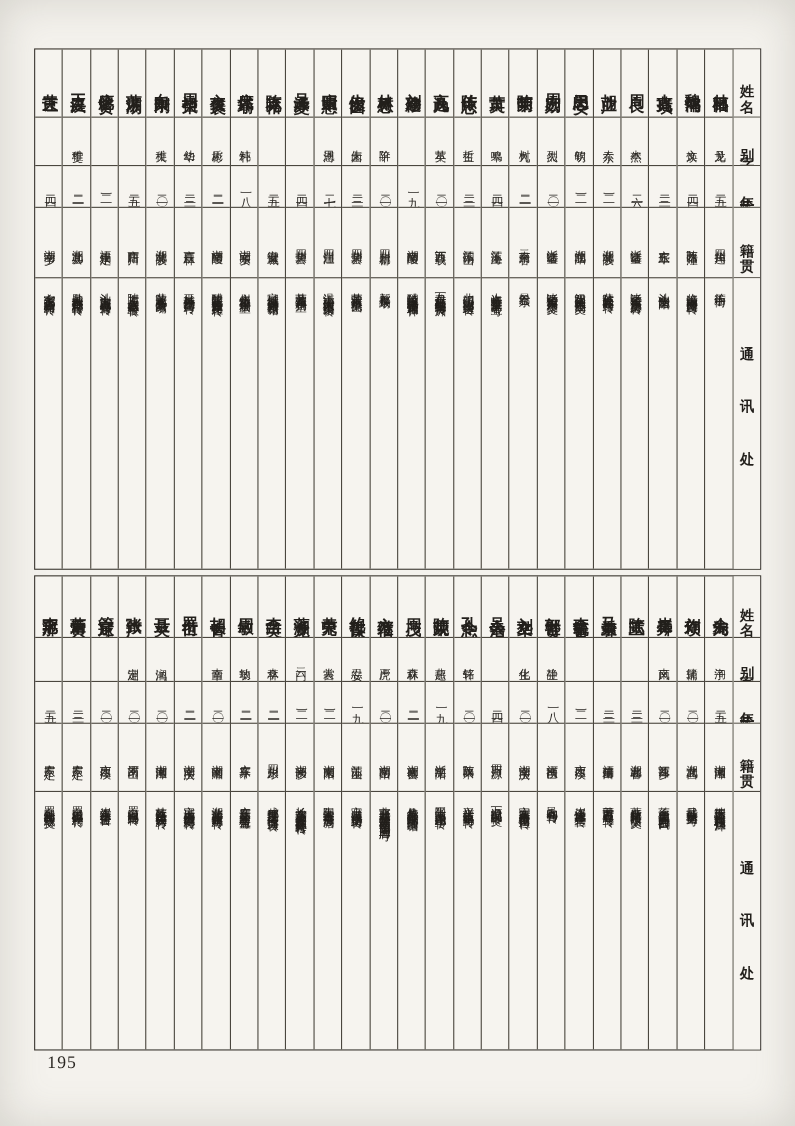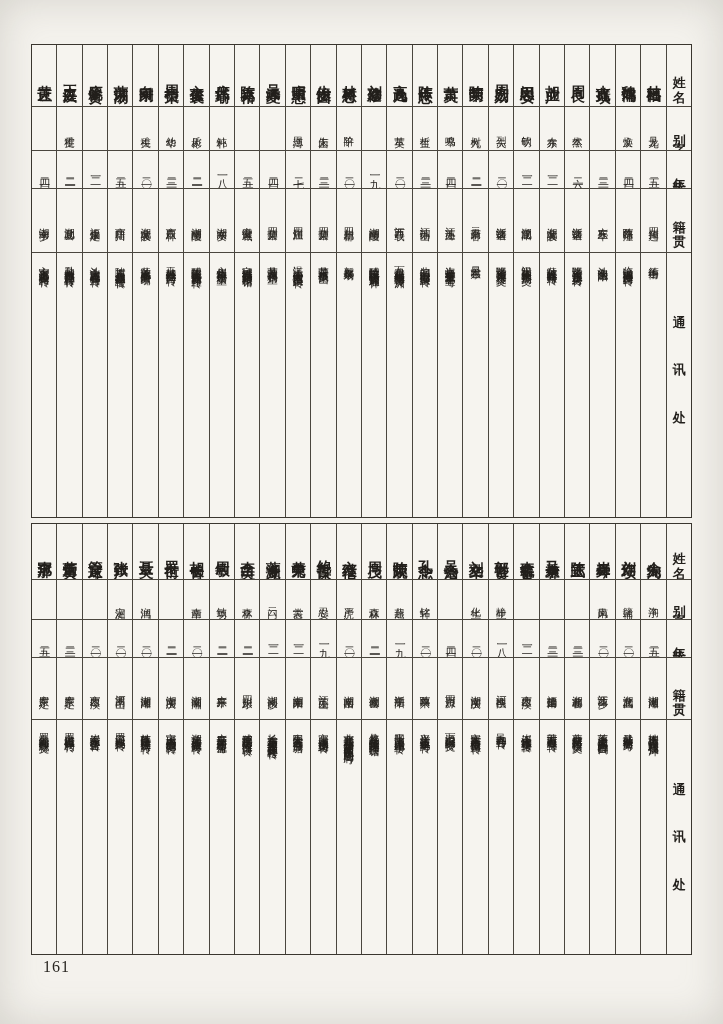--- a/index.html
+++ b/index.html
@@ -966,14 +966,14 @@
           <span class="vtext ag">二五</span>
         </div>
         <div class="cell r-native">
           <span class="vtext sm">广东罗定</span>
         </div>
         <div class="cell addr">
           <span class="vtext ad">罗定外间街和泰成转交</span>
         </div>
       </div>
     </div>
-  <div class="page-number">161</div>
+  <div class="page-number">195</div>
 </div>
 
 </body></html>

